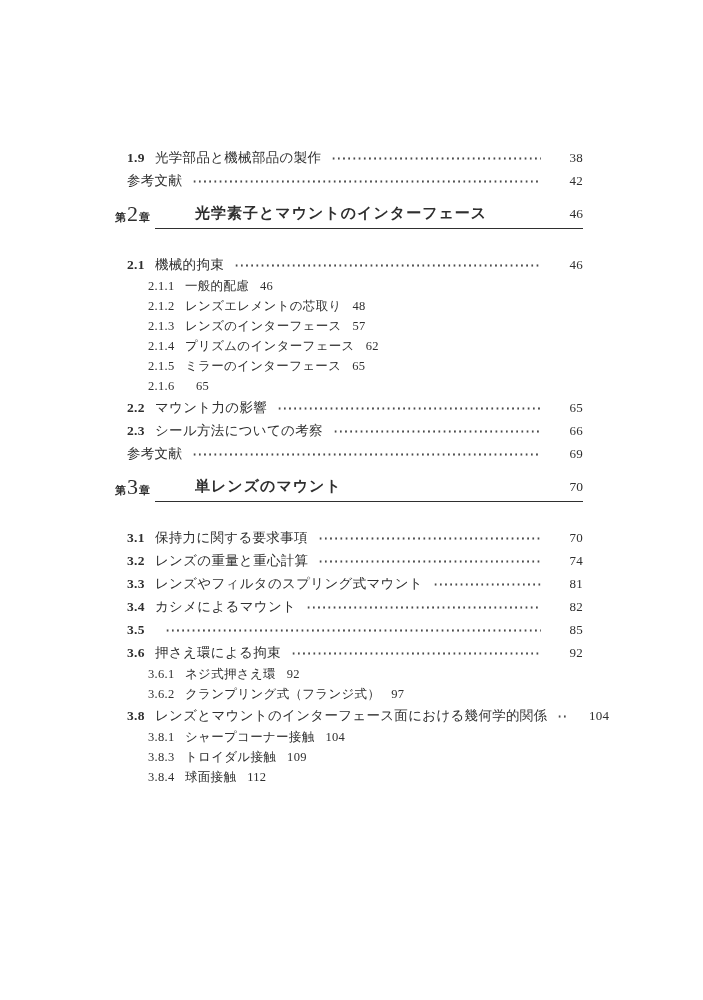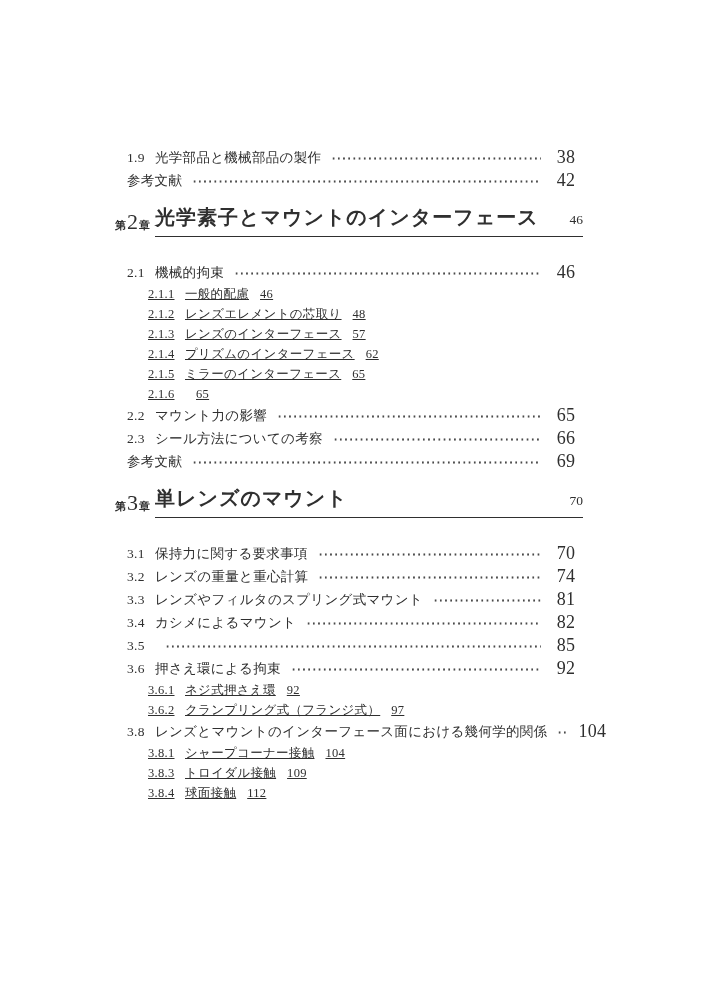--- a/index.html
+++ b/index.html
@@ -27,41 +27,40 @@
     width:468px;
   }
   .row{display:flex;align-items:center;}
   
   .entry{
     height:23px;
     font-size:13.5px;
     padding-left:12px;
     letter-spacing:0.3px;
   }
-  .entry .num{flex:none;width:28px;}
+  .entry .num{flex:none;width:28px;font-weight:bold;}
   .entry .title{flex:none;white-space:nowrap;}
   .leader{
     flex:1;
     min-width:10px;
     height:3px;
     margin:0 8px 0 10px;
     background-image:radial-gradient(circle, var(--leader) 1px, rgba(0,0,0,0) 1.2px);
     background-size:5.2px 3px;
     background-position:center left;
     background-repeat:repeat-x;
     transform:translateY(1px);
   }
-  .pg{flex:none;width:34px;text-align:center;font-size:18px;}
+  .pg{flex:none;width:34px;text-align:right;font-size:13px;}
   
   .sub{
     height:20px;
     font-size:12.5px;
     padding-left:33px;
     letter-spacing:0.3px;
-    text-decoration:underline;
   }
   .sub .num{flex:none;width:37px;}
   .sub .title{flex:none;white-space:nowrap;}
   .pg-inline{margin-left:11px;font-size:12.5px;}
   
   .chapter{
     margin:12px 0 24px 0;
     align-items:flex-end;
   }
   .chap-label{
@@ -84,23 +83,24 @@
     flex:1;
     display:flex;
     align-items:baseline;
     border-bottom:1.5px solid var(--rule);
     padding-bottom:5px;
     margin-left:5px;
   }
   .chap-title{
     font-family:Liberation Mono, monospace;
     font-weight:700;
-    font-size:20px;
+    font-size:15px;
     letter-spacing:1px;
     white-space:nowrap;
+    margin-left:40px;
   }
   .chap-fill{flex:1;}
   .chap-pg{flex:none;font-size:13.5px;}
 </style>
 </head>
 <body>
 
 <div class="page">
   <div class="toc" id="toc">
       <div class="row entry">

